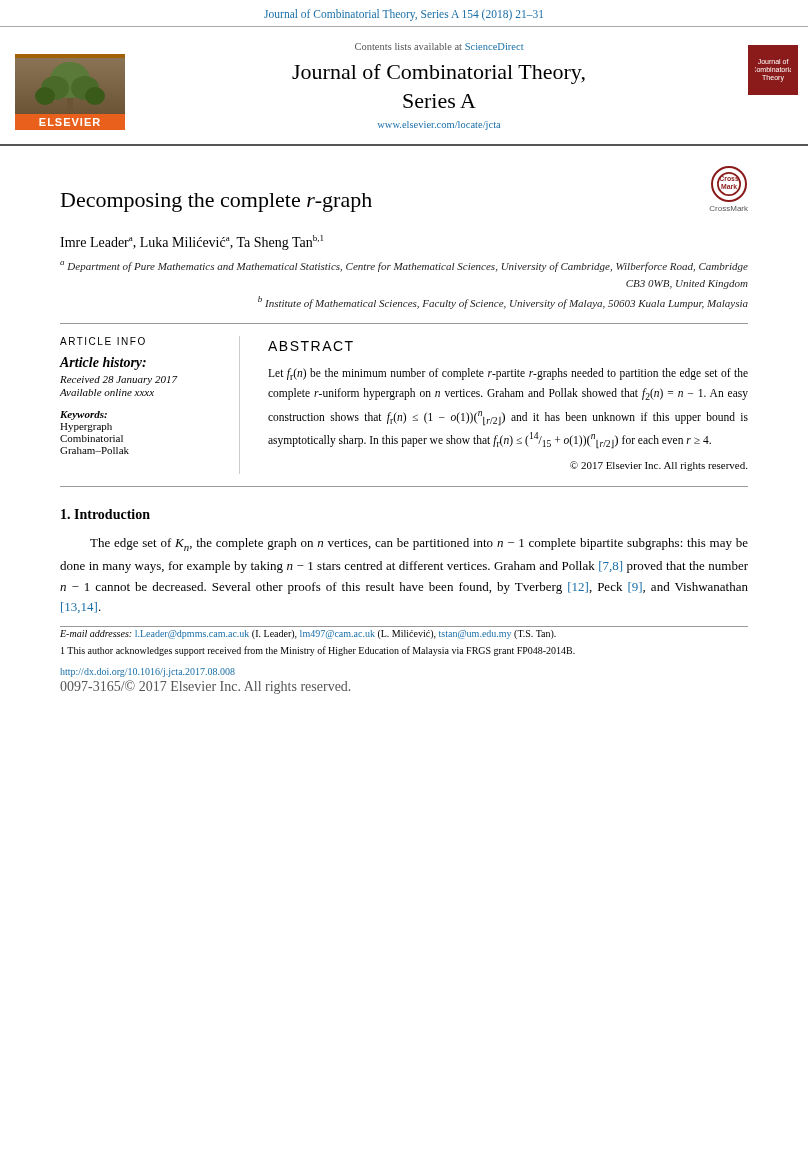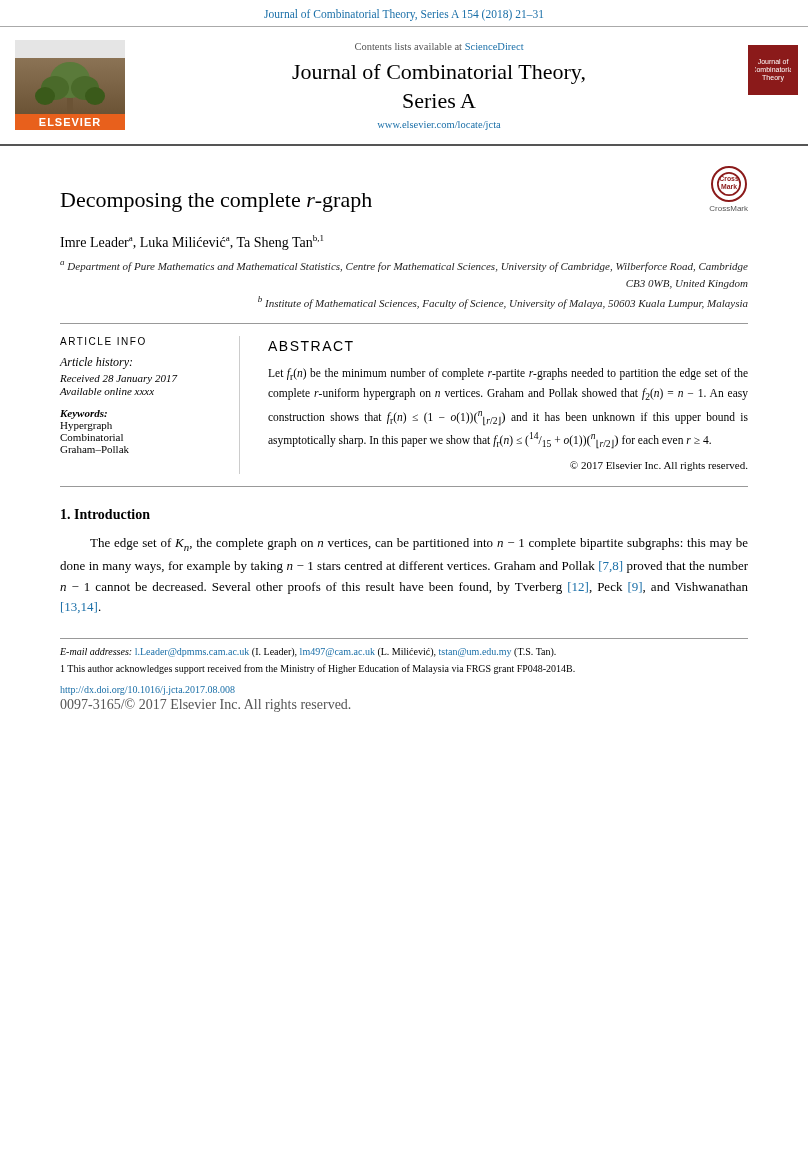--- a/index.html
+++ b/index.html
@@ -34,22 +34,22 @@
       flex-shrink: 0;
       display: flex;
       flex-direction: column;
       align-items: center;
       justify-content: flex-end;
       padding-bottom: 4px;
     }
 
     .logo-img {
       width: 110px;
-      height: 90px;
-      background: #e5e5e5;
+      height: 76px;
+      background: #a16207;
       display: flex;
       flex-direction: column;
       align-items: center;
       justify-content: flex-end;
       position: relative;
       overflow: hidden;
     }
 
     
     .logo-tree {
@@ -236,23 +236,23 @@
       font-family: Arial, sans-serif;
       margin-bottom: 8px;
     }
 
     .article-history {
       font-style: italic;
       font-size: 11px;
     }
 
     .history-title {
-      font-size: 12px;
+      font-size: 14px;
       font-style: italic;
-      font-weight: normal;
+      font-weight: bold;
       margin-bottom: 2px;
     }
 
     .history-line {
       margin-bottom: 1px;
     }
 
     .keywords-section {
       margin-top: 10px;
     }
@@ -314,22 +314,21 @@
     }
 
     .body-text .ref-link {
       color: #1a6fa8;
       text-decoration: none;
     }
 
     
     .footnote-area {
       border-top: 1px solid #999;
-      margin-top: 20px;
-      padding-top: 6px;
+      margin-top: 8px;
       font-size: 10px;
     }
 
     .footnote-line {
       margin-bottom: 3px;
       line-height: 1.4;
     }
 
     .footnote-link {
       color: #1a6fa8;

